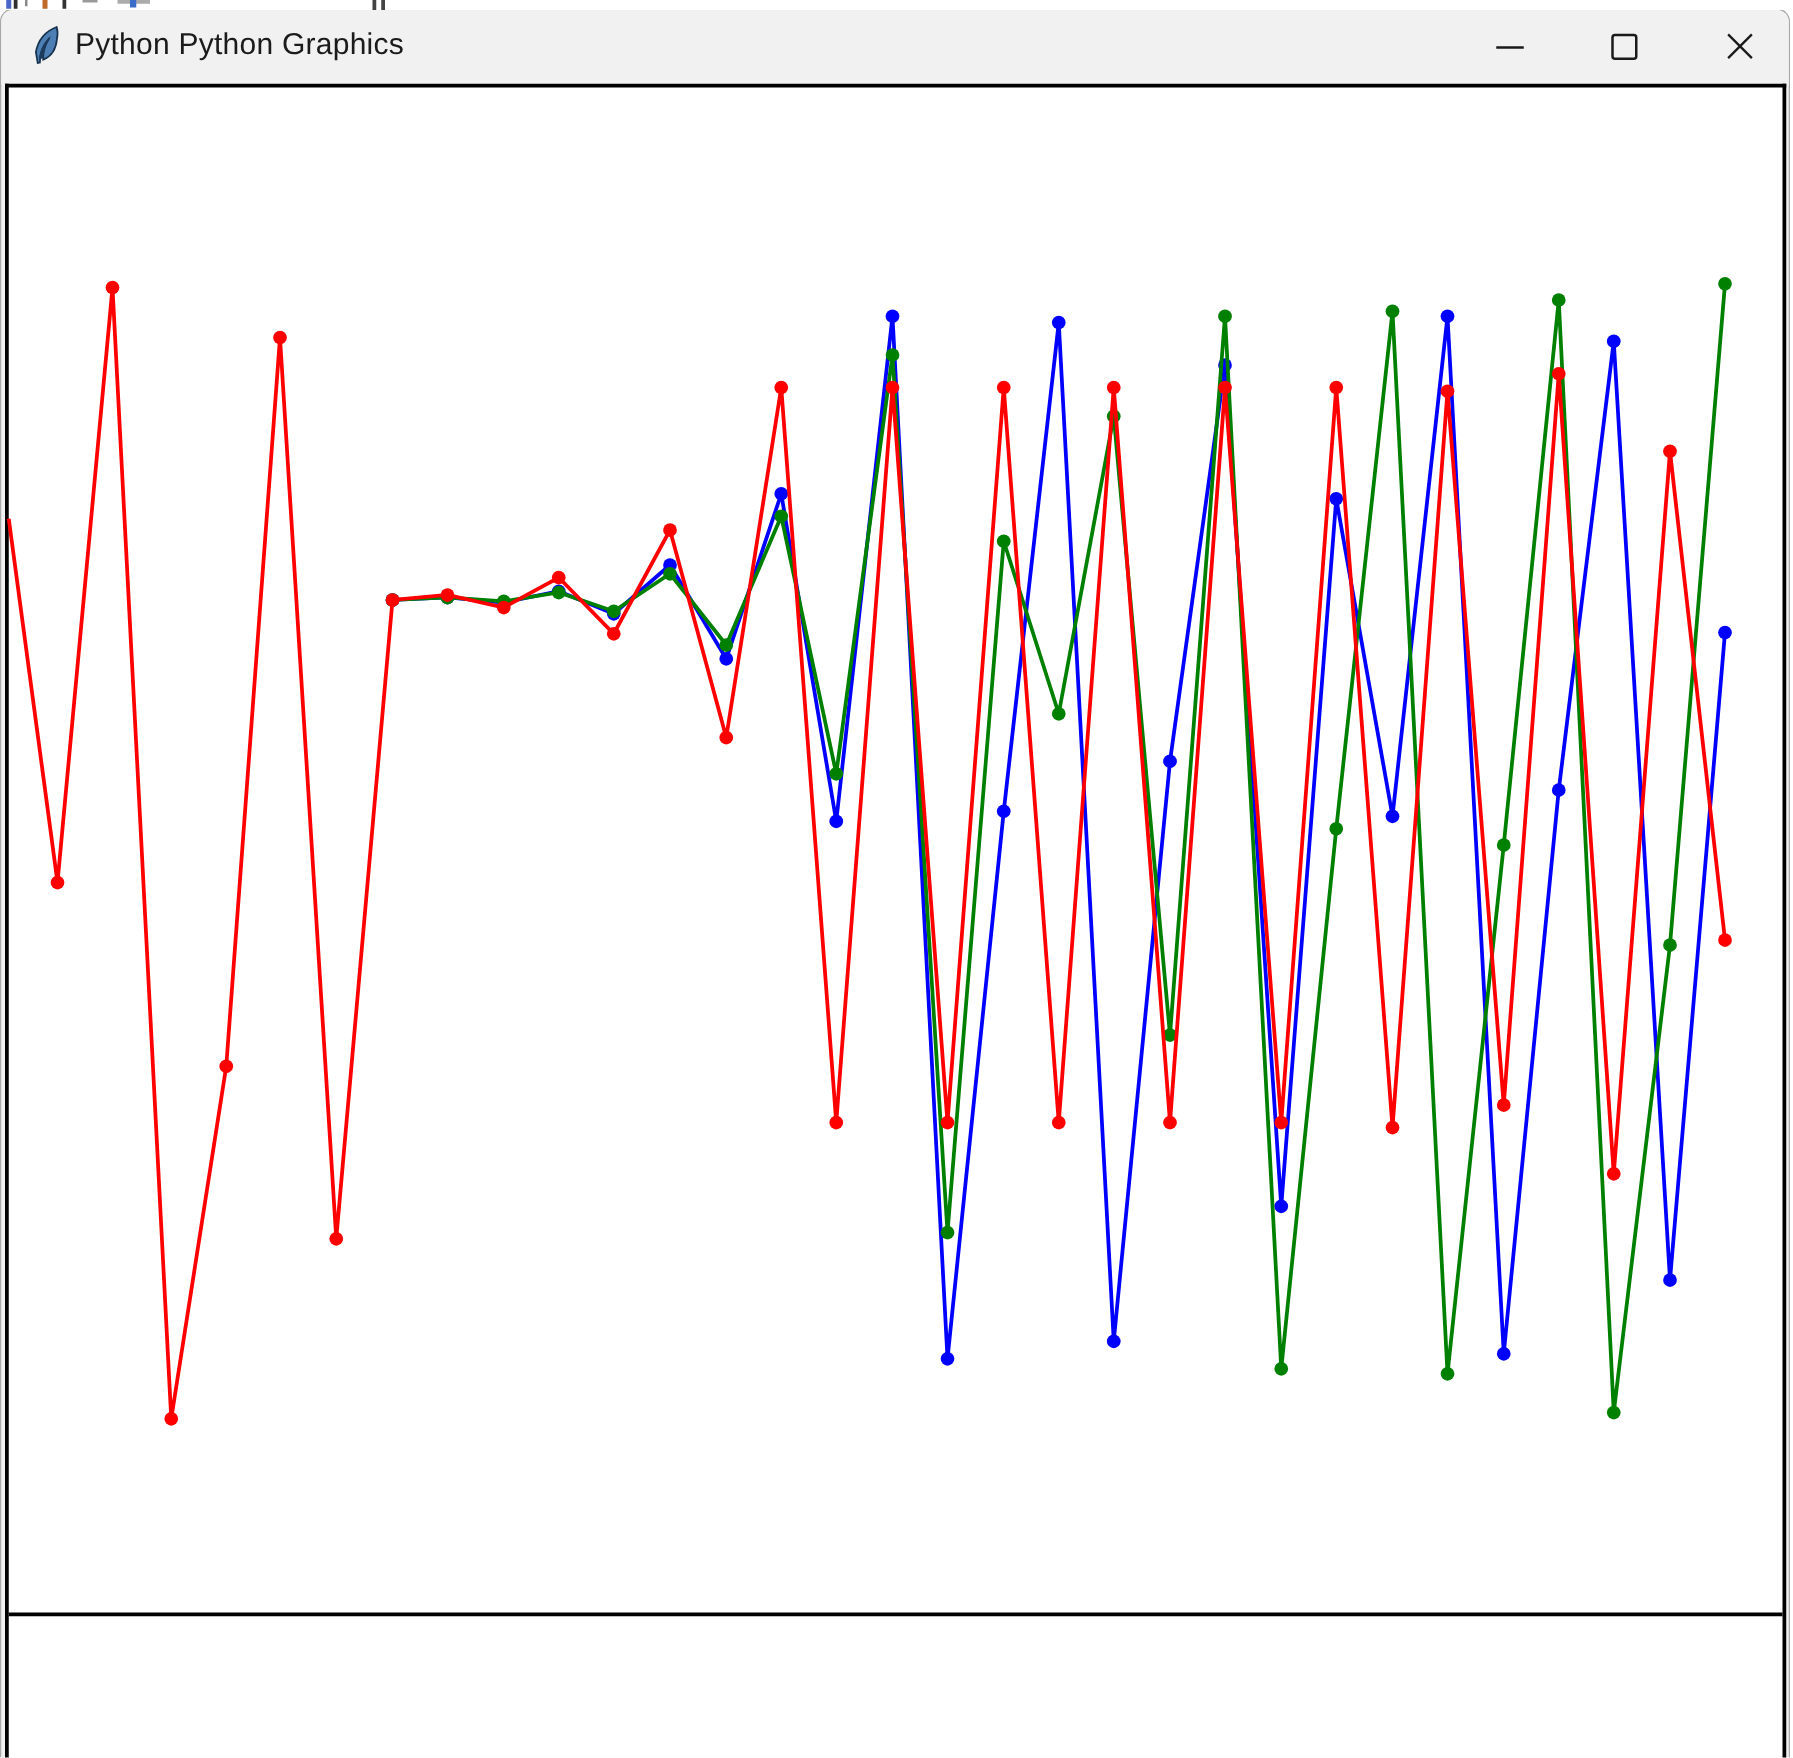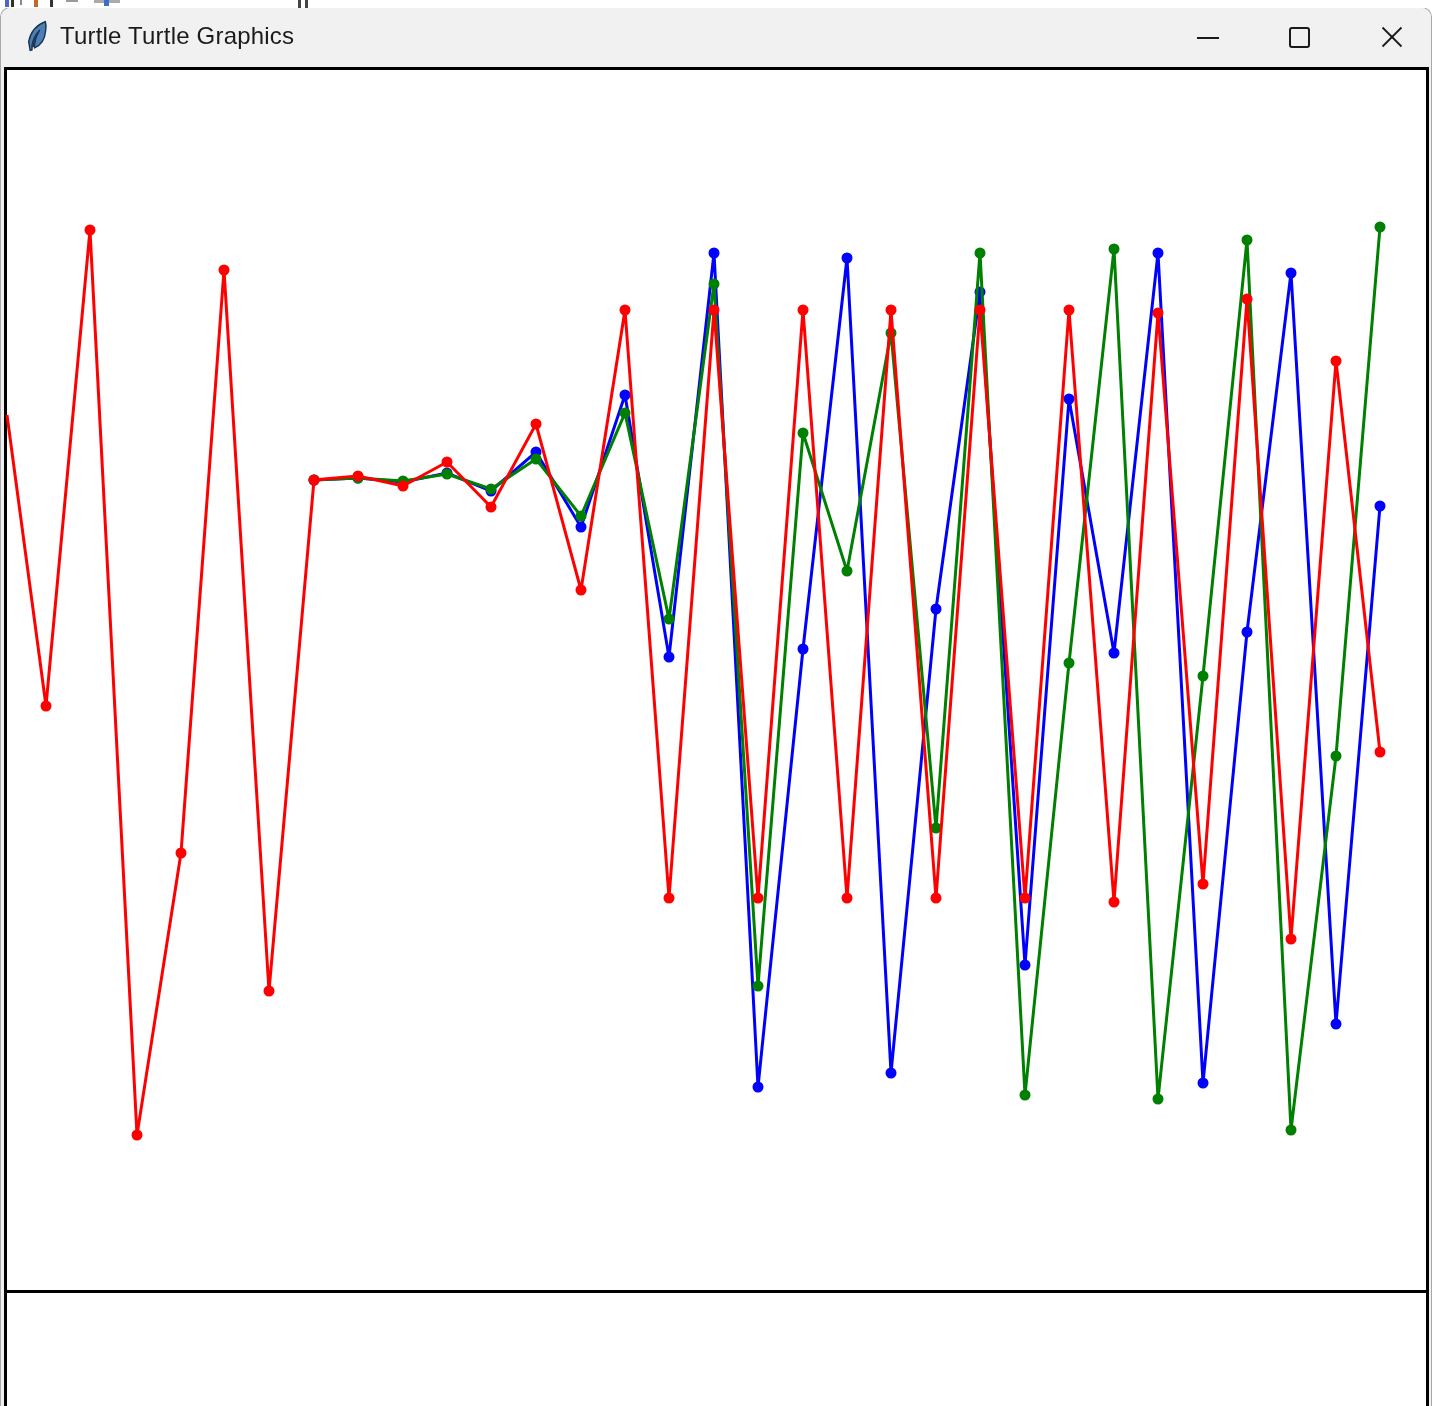--- a/index.html
+++ b/index.html
@@ -62,21 +62,21 @@
 
 <div id="window">
 
   <div id="titlebar">
 
     <svg id="app-icon" viewBox="0 0 32 36">
       <path d="M25.5 1.5 C15 5.5 8.5 13.5 6.5 24.5 L8.2 34.5 L10.2 34 C10 26 12.5 18.5 19 11.5 C14.5 18.5 12.8 25 13.2 31.5 C20.5 28.5 25 21.5 25.8 12.5 C26.6 8.2 26.4 4.4 25.5 1.5 Z" fill="#4d7fb5" stroke="#17324f" stroke-width="1.6"></path>
       <path d="M9.5 31 C10.2 22.5 13.5 15.5 20.5 9.5 C15.5 17 13.5 24 13.6 30.2 Z" fill="#1d3b5c"></path>
     </svg>
 
-    <div id="window-title">Turtle Turtle Graphics</div>
+    <div id="window-title">Python Python Graphics</div>
 
     <div class="winbtn" id="btn-min" title="Minimize">
       <div class="glyph"></div>
     </div>
     <div class="winbtn" id="btn-max" title="Maximize">
       <div class="glyph"></div>
     </div>
     <div class="winbtn" id="btn-close" title="Close">
       <svg width="22" height="22" viewBox="0 0 22 22">
         <line x1="1.5" y1="1.5" x2="20.5" y2="20.5" stroke="#1a1a1a" stroke-width="1.8"></line>

